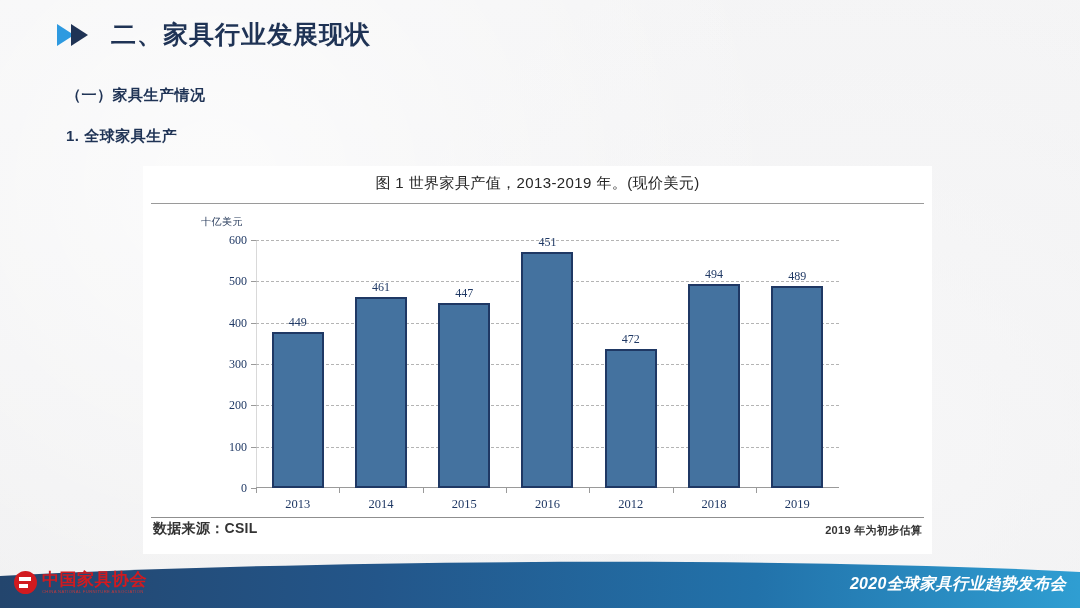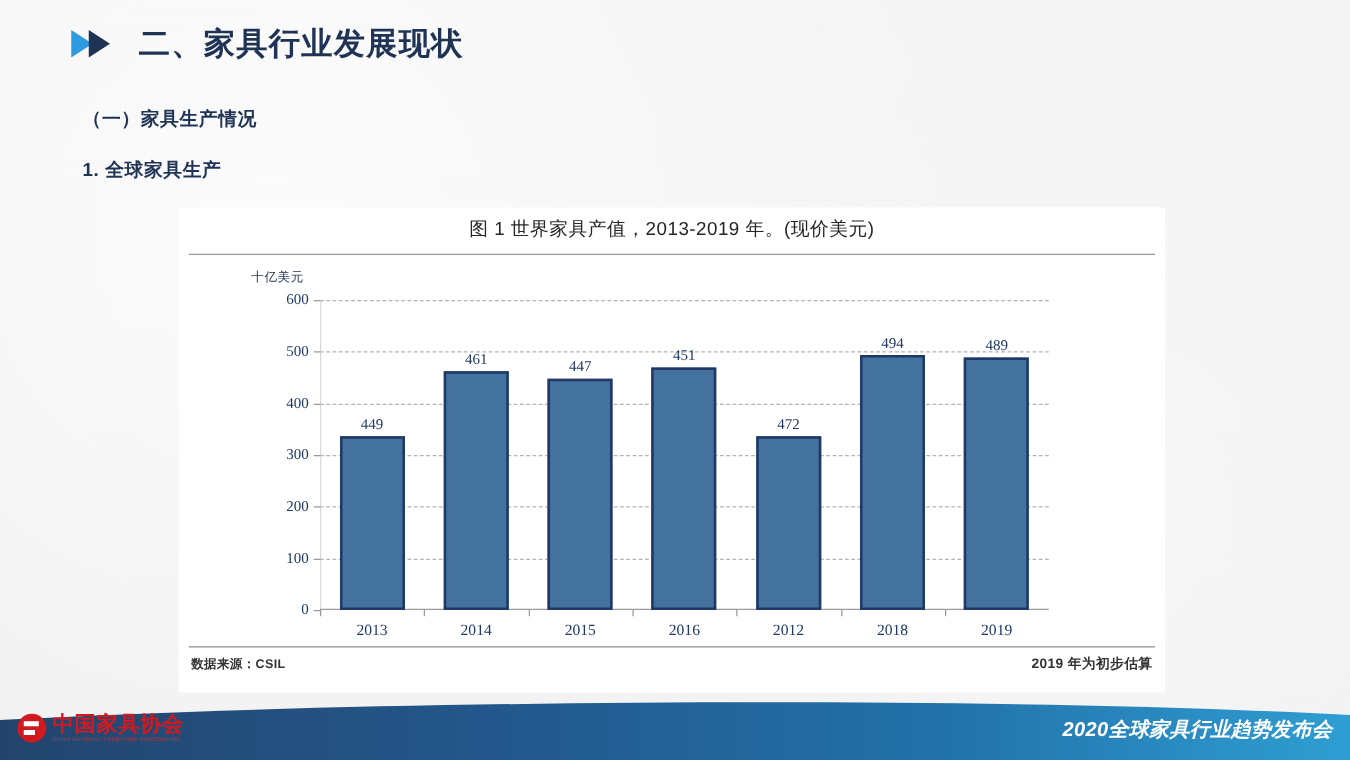--- a/index.html
+++ b/index.html
@@ -227,21 +227,21 @@
     bottom: 36px;
     left: 8px;
     right: 8px;
     height: 1px;
     background: #8f8f8f;
   }
   .foot-left {
     position: absolute;
     bottom: 16px;
     left: 10px;
-    font-size: 10px;
+    font-size: 14px;
     font-weight: bold;
     color: #333;
     letter-spacing: .3px;
   }
   .foot-right {
     position: absolute;
     bottom: 16px;
     right: 10px;
     font-size: 11px;
     font-weight: bold;
@@ -362,42 +362,42 @@
         <div class="ytick-label" style="top: 165.333px;">200</div>
         <div class="ytick-mark" style="top: 165.333px;"></div>
         <div class="gridline" style="top: 206.667px;"></div>
         <div class="ytick-label" style="top: 206.667px;">100</div>
         <div class="ytick-mark" style="top: 206.667px;"></div>
         <div class="ytick-label" style="top: 248px;">0</div>
         <div class="ytick-mark" style="top: 248px;"></div>
       </div>
     <div class="bars" id="bars-layer">
         <div class="bar-slot">
-          <div class="bar" style="height: 139px;">
+          <div class="bar" style="height: 156px;">
             <div class="bar-value">449</div>
           </div>
           <div class="xtick-mark"></div>
           <div class="xtick-label">2013</div>
         </div>
         <div class="bar-slot">
           <div class="bar" style="height: 190.547px;">
             <div class="bar-value">461</div>
           </div>
           <div class="xtick-mark"></div>
           <div class="xtick-label">2014</div>
         </div>
         <div class="bar-slot">
           <div class="bar" style="height: 184.76px;">
             <div class="bar-value">447</div>
           </div>
           <div class="xtick-mark"></div>
           <div class="xtick-label">2015</div>
         </div>
         <div class="bar-slot">
-          <div class="bar" style="height: 194px;">
+          <div class="bar" style="height: 236px;">
             <div class="bar-value">451</div>
           </div>
           <div class="xtick-mark"></div>
           <div class="xtick-label">2016</div>
         </div>
         <div class="bar-slot">
           <div class="bar" style="height: 139px;">
             <div class="bar-value">472</div>
           </div>
           <div class="xtick-mark"></div>

